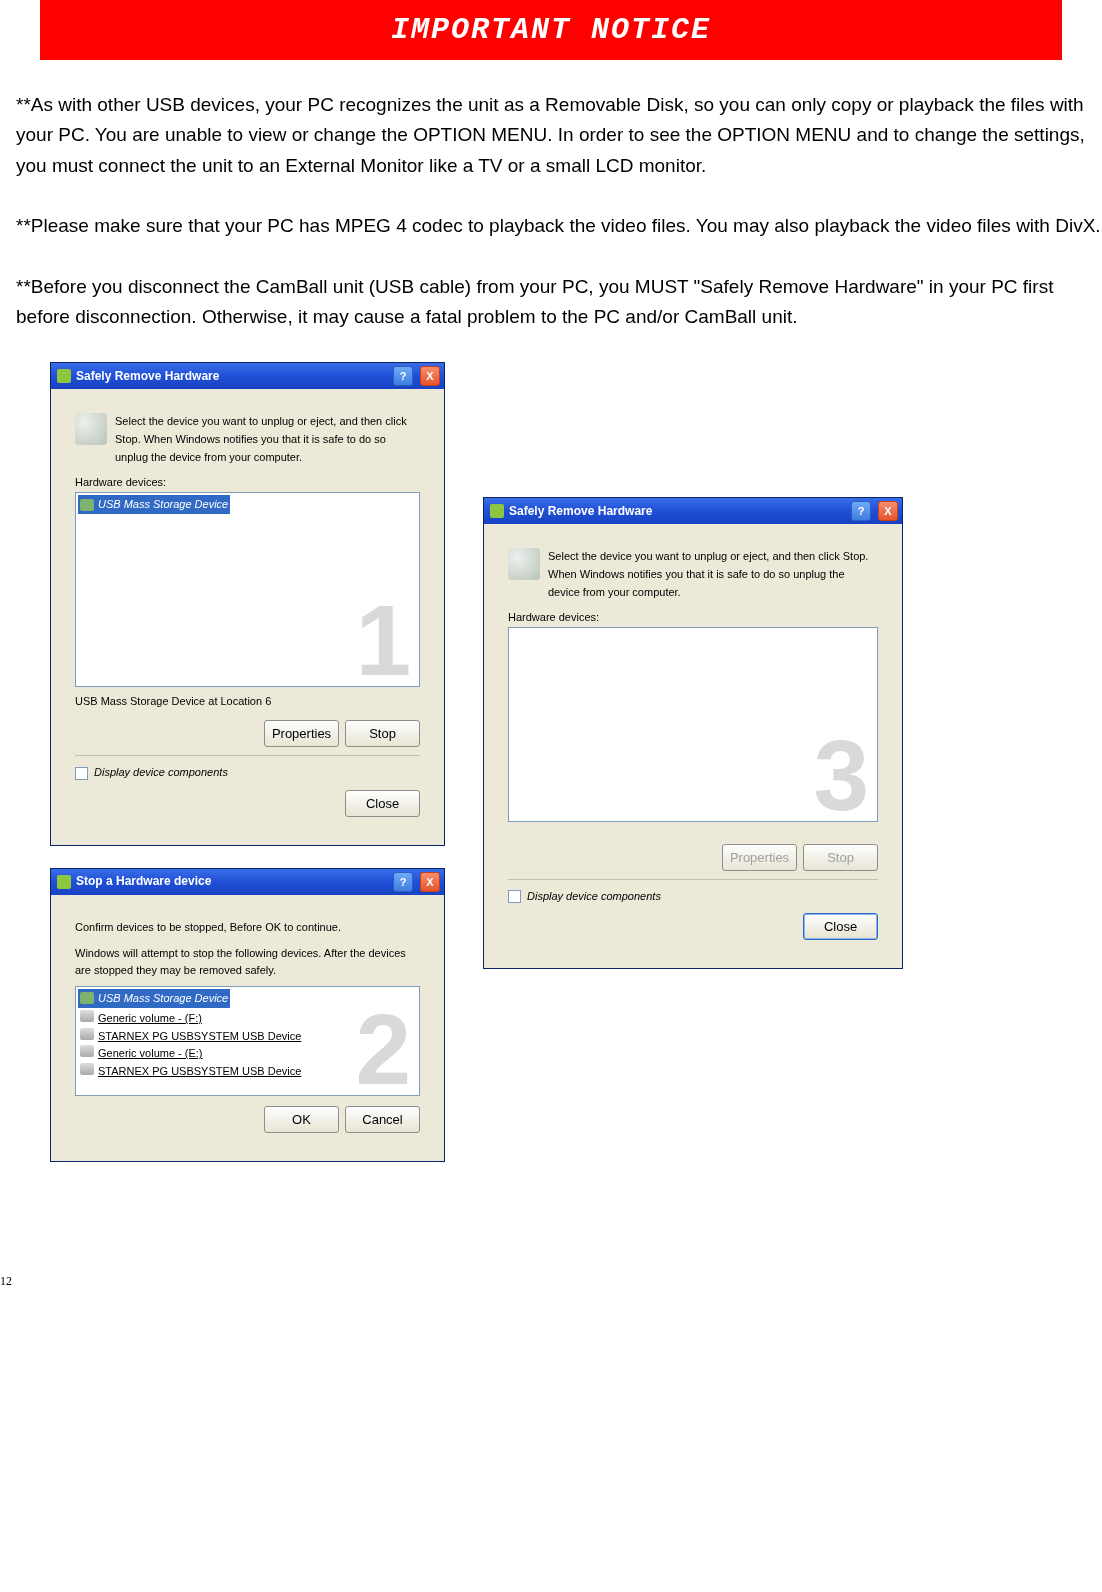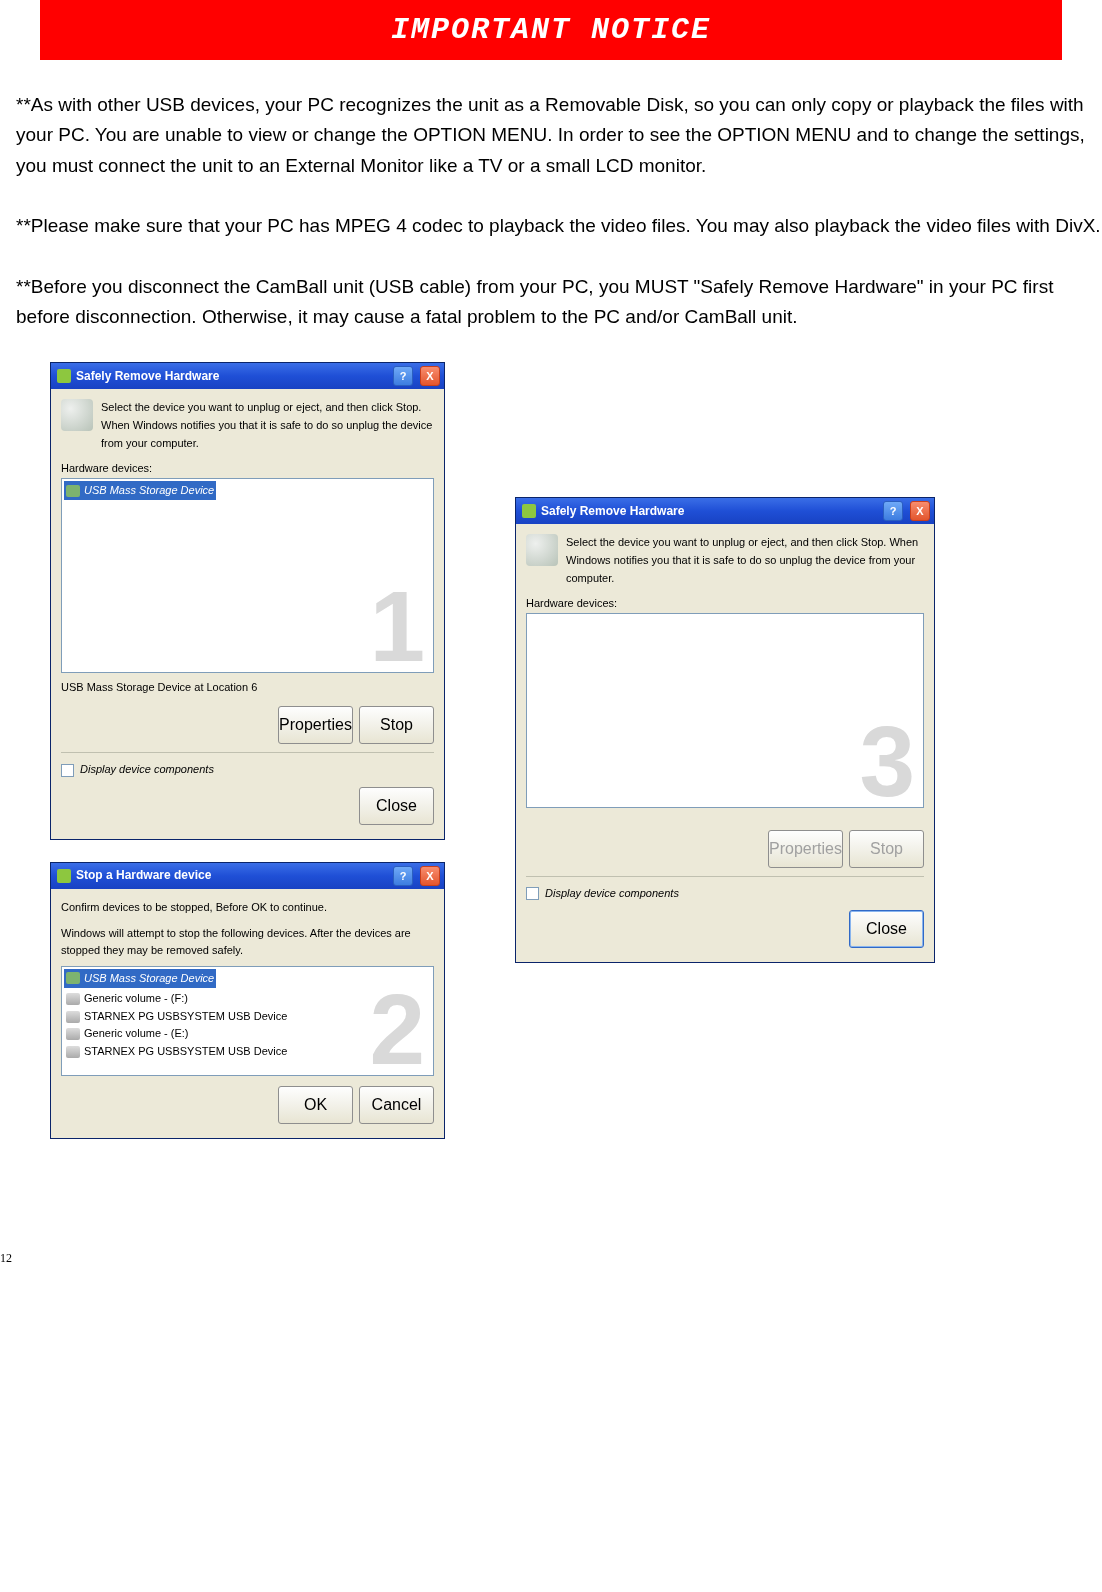--- a/index.html
+++ b/index.html
@@ -21,21 +21,21 @@
   .banner-text {
     color: #fff;
     font-weight: bold;
     font-size: 30px;
     letter-spacing: 2px;
     font-style: italic;
     font-family: Liberation Mono, monospace;
   }
   .content { padding: 0 0 0 16px; }
   .para { margin: 0 0 30px 0; }
-  .dialogs { margin-top: 30px; display: flex; gap: 70px; padding-left: 50px;}
+  .dialogs { margin-top: 30px; display: flex; gap: 38px; padding-left: 50px;}
   .left-col { display: flex; flex-direction: column; gap: 22px; }
   .dialog {
     border: 1px solid #0a246a;
     background: #ece9d8;
     font-family: Tahoma, Arial, sans-serif;
     font-size: 11px;
     color: #000;
     width: 395px;
   }
   .dialog.wide { width: 420px; }
@@ -68,21 +68,21 @@
     text-align: center;
     line-height: 18px;
     cursor: pointer;
   }
   .titlebar .btn-close {
     background: linear-gradient(#f88d6e,#e3552d);
     border-color: #c93f1c;
     margin-left: 2px;
   }
   .dialog-body {
-    padding: 10px;
+    padding: 24px;
     position: relative;
   }
   .inforow { display: flex; gap: 8px; margin-bottom: 8px; }
   .info-icon {
     width: 32px; height: 32px;
     background: radial-gradient(circle at 30% 30%, #eef0ee, #b8c3b8);
     border-radius: 4px;
     flex-shrink: 0;
   }
   .listbox {
@@ -99,24 +99,25 @@
     color: #fff;
     display: inline-flex;
     align-items: center;
     padding: 1px 2px;
     margin: 2px;
     gap: 4px;
     font-style: italic;
   }
   .row-item {
     display: flex;
-    align-items: center;
+    align-items: flex-start;
     gap: 4px;
     padding: 0 2px;
     margin: 0 2px;
+    text-decoration: underline;
   }
   .dev-icon {
     width: 14px; height: 12px;
     background: #7db36f;
     border-radius: 2px;
     display:inline-block;
   }
   .drv-icon {
     width: 14px; height: 12px;
     background: linear-gradient(#ddd,#aaa);
@@ -127,24 +128,24 @@
   .btnrow {
     display: flex;
     justify-content: flex-end;
     gap: 6px;
     margin-bottom: 4px;
   }
   .xpbtn {
     border: 1px solid #8e8e8e;
     background: linear-gradient(#fefefe,#f2f1e9 50%,#e8e5d3);
     border-radius: 3px;
-    height: 38px;
+    height: 27px;
     min-width: 75px;
     font-family: Tahoma, Arial, sans-serif;
-    font-size: 16px;
+    font-size: 13px;
     cursor: pointer;
   }
   .xpbtn.disabled { color: #a0a0a0; }
   .xpbtn.focus {
     border: 1px solid #3169c6;
     box-shadow: 0 0 0 1px #88b4ee inset;
   }
   .divider { border-top: 1px solid #c0c0b0; margin: 8px 0; }
   .chk-row { display: flex; align-items: center; gap: 6px; margin-bottom: 8px; font-style: italic; }
   .chk {

